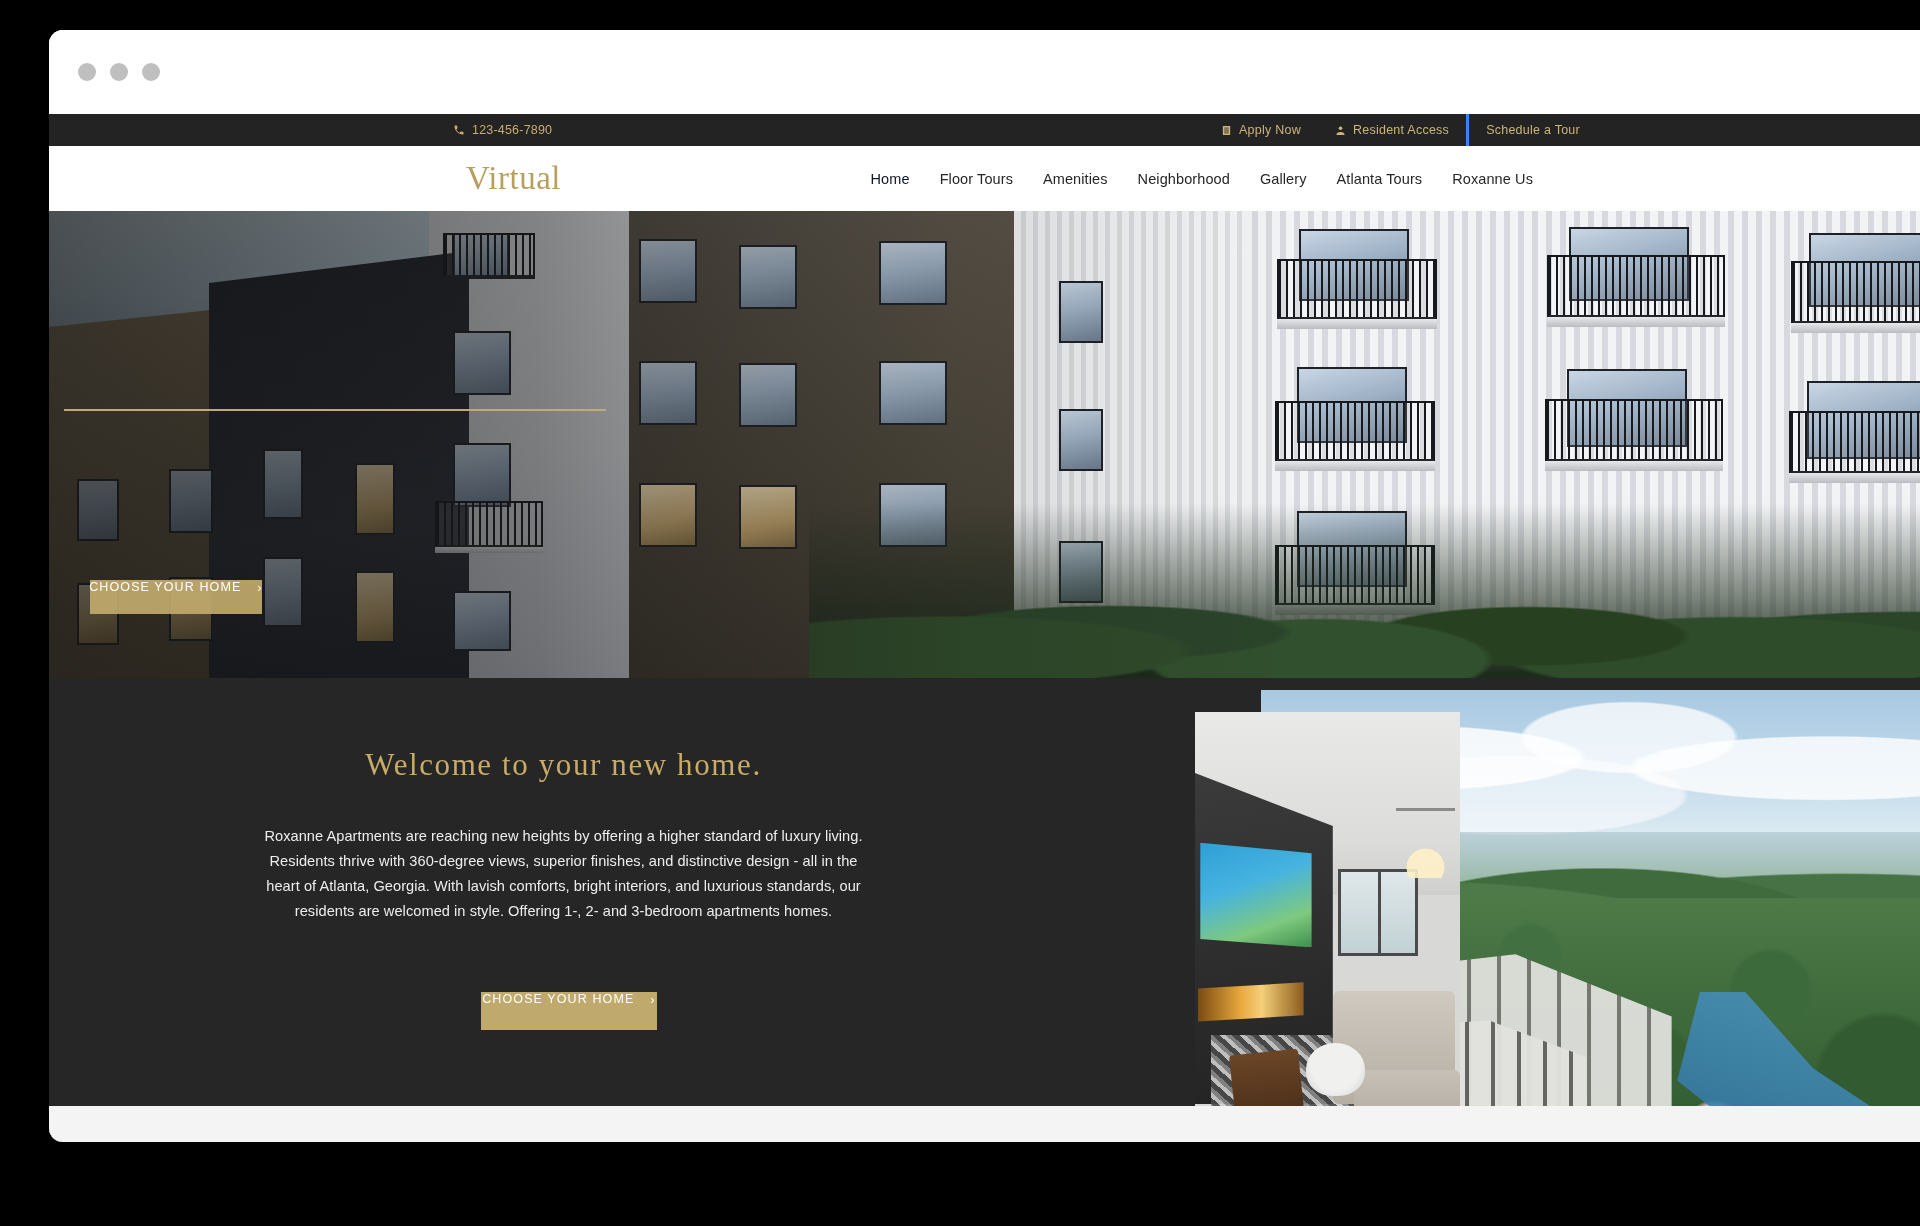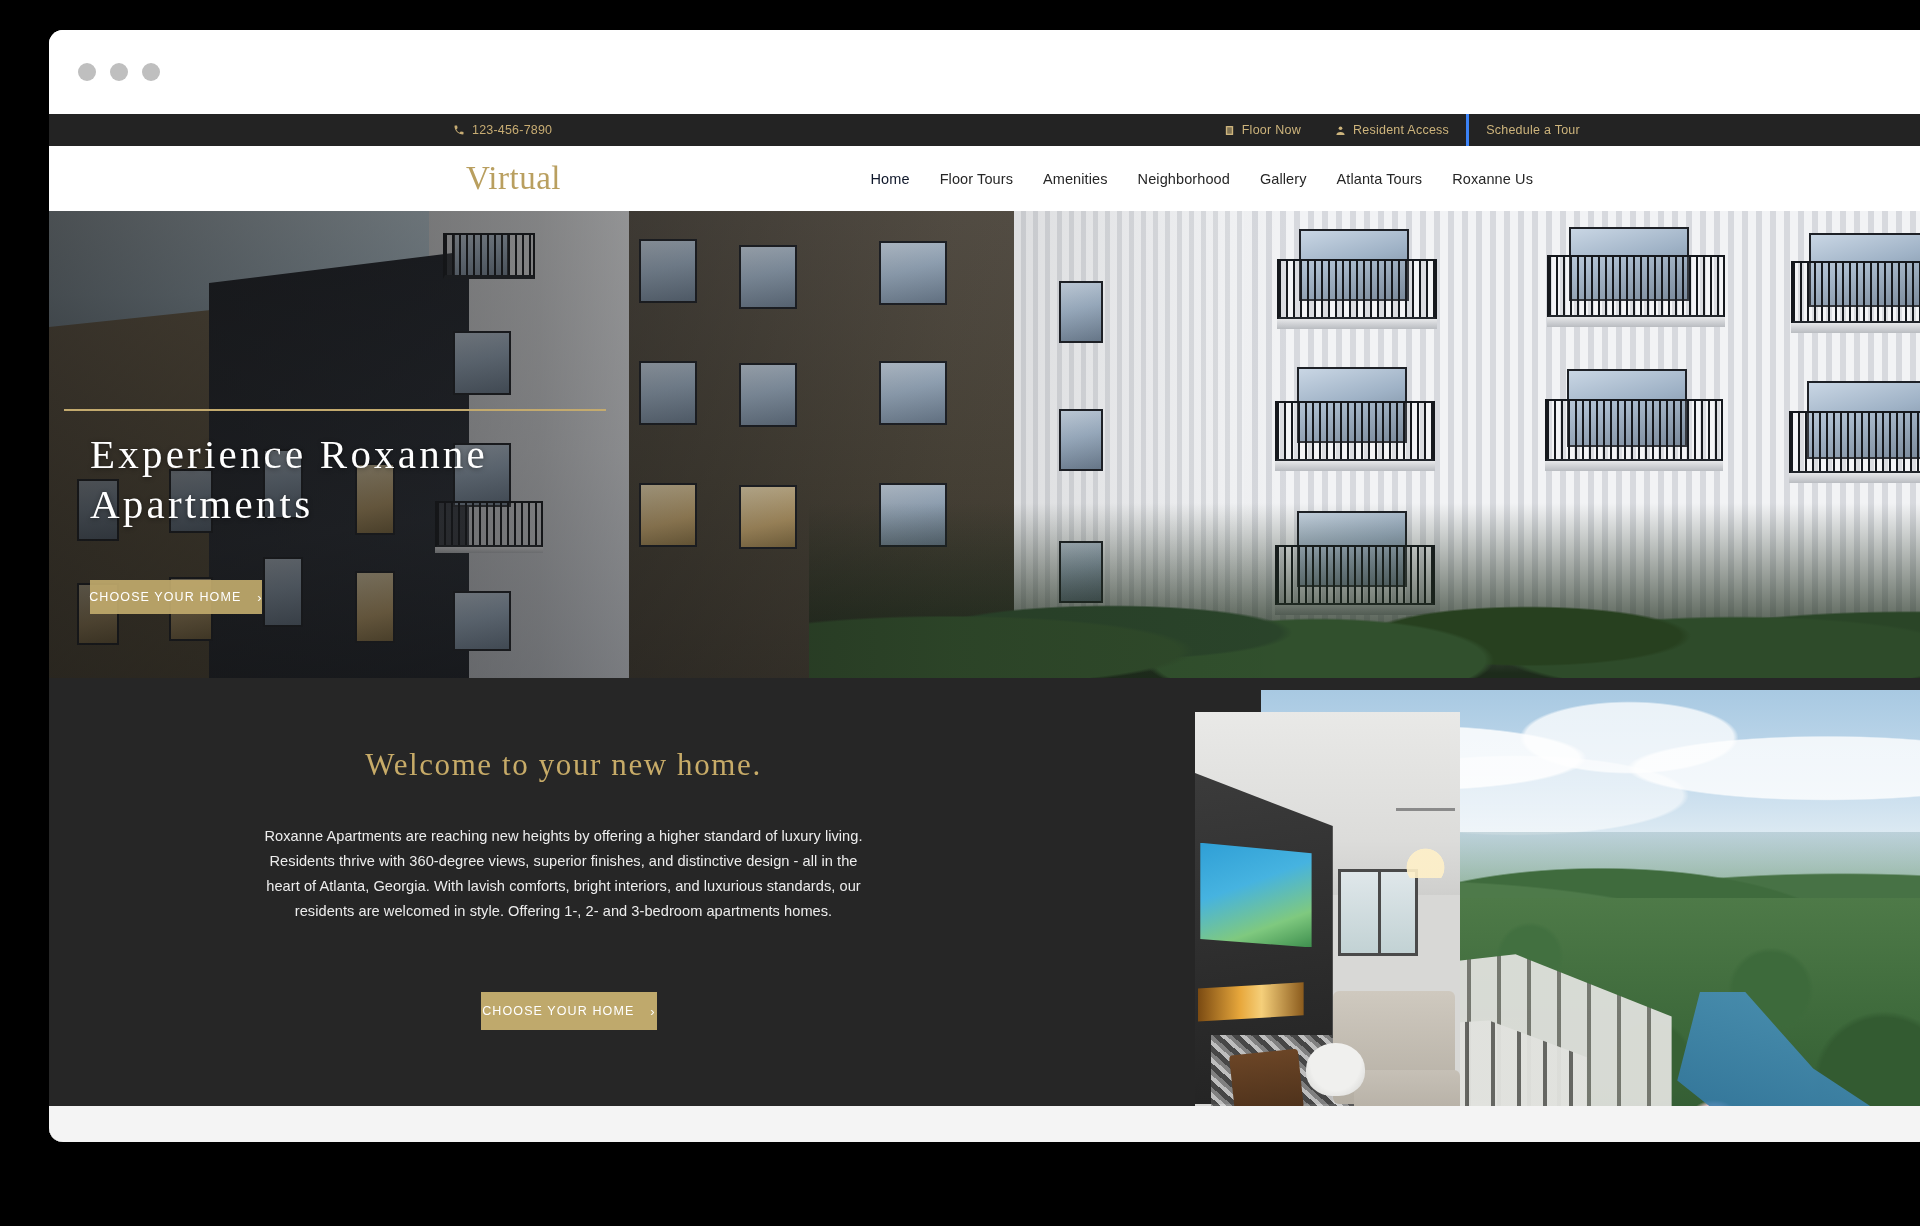--- a/index.html
+++ b/index.html
@@ -180,27 +180,27 @@
     width: 620px;
     font-family: "Liberation Serif", serif;
     font-size: 41px;
     line-height: 1.22;
     color: #ffffff;
     letter-spacing: 3.2px;
     font-weight: 400;
     text-shadow: 0 1px 5px rgba(0,0,0,.45);
   }
   .btn-gold {
-    display: inline-flex; align-items: center; justify-content: center;
+    display: inline-flex; align-items: flex-start; justify-content: center;
     gap: 16px;
     background: #bfa96c;
     color: #ffffff;
     font-size: 12.5px;
     letter-spacing: 1.1px;
-    padding: 8px 16px;
+    padding: 0 16px;
     height: 34px;
     border: none;
     cursor: pointer;
     white-space: nowrap;
   }
   .btn-gold .chev { font-size: 13px; opacity: .95; }
   .hero-cta {
     position: absolute; left: 41px; top: 369px;
     background: rgba(191,169,108,.93);
     width: 172px;
@@ -392,21 +392,21 @@
       </a>
 
       <div class="util-right">
         <a class="util-link">
           <span class="util-ico">
             <svg width="11" height="13" viewBox="0 0 24 24" fill="#cdb47c">
               <rect x="4" y="2" width="16" height="20" rx="1.5"></rect>
               <rect x="7" y="5" width="10" height="14" fill="#232323" opacity=".45"></rect>
             </svg>
           </span>
-          <span>Floor Now</span>
+          <span>Apply Now</span>
         </a>
 
         <a class="util-link">
           <span class="util-ico">
             <svg width="11" height="13" viewBox="0 0 24 24" fill="#cdb47c">
               <circle cx="12" cy="7" r="4"></circle>
               <path d="M3 22c0-4.4 4-7 9-7s9 2.6 9 7z"></path>
             </svg>
           </span>
           <span>Resident Access</span>
@@ -502,21 +502,20 @@
         <div class="balc" style="left:1740px; top:200px; width:170px; height:64px;"></div>
         <div class="slab" style="left:1740px; top:262px; width:170px; height:10px;"></div>
 
         <div class="greens"></div>
       </div>
 
       <div class="hero-vignette"></div>
 
       <div class="hero-inner">
         <div class="hero-rule"></div>
-        <h1 class="hero-title">Experience Roxanne Apartments</h1>
         <button class="btn-gold hero-cta">
           <span>CHOOSE YOUR HOME</span>
           <span class="chev">›</span>
         </button>
       </div>
     </div>
 
     <div class="welcome">
 
       <div class="welcome-copy">

